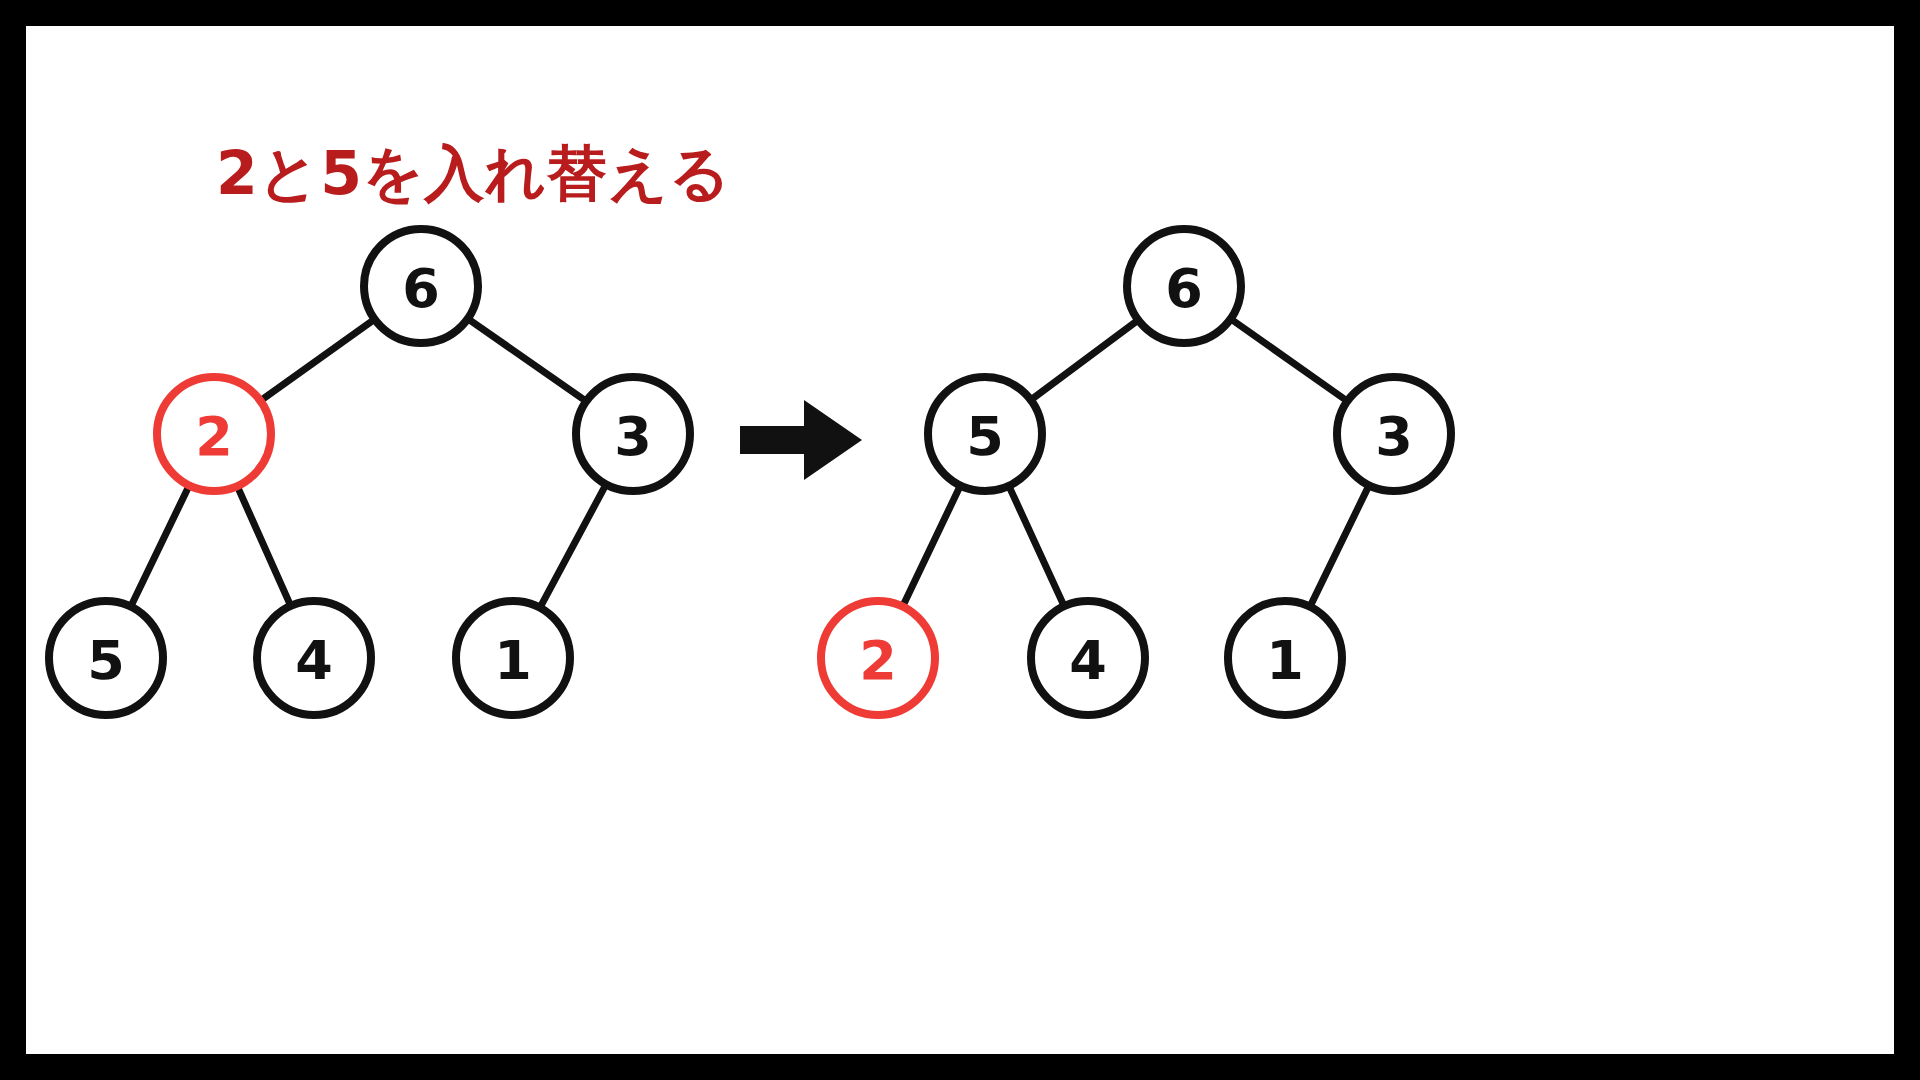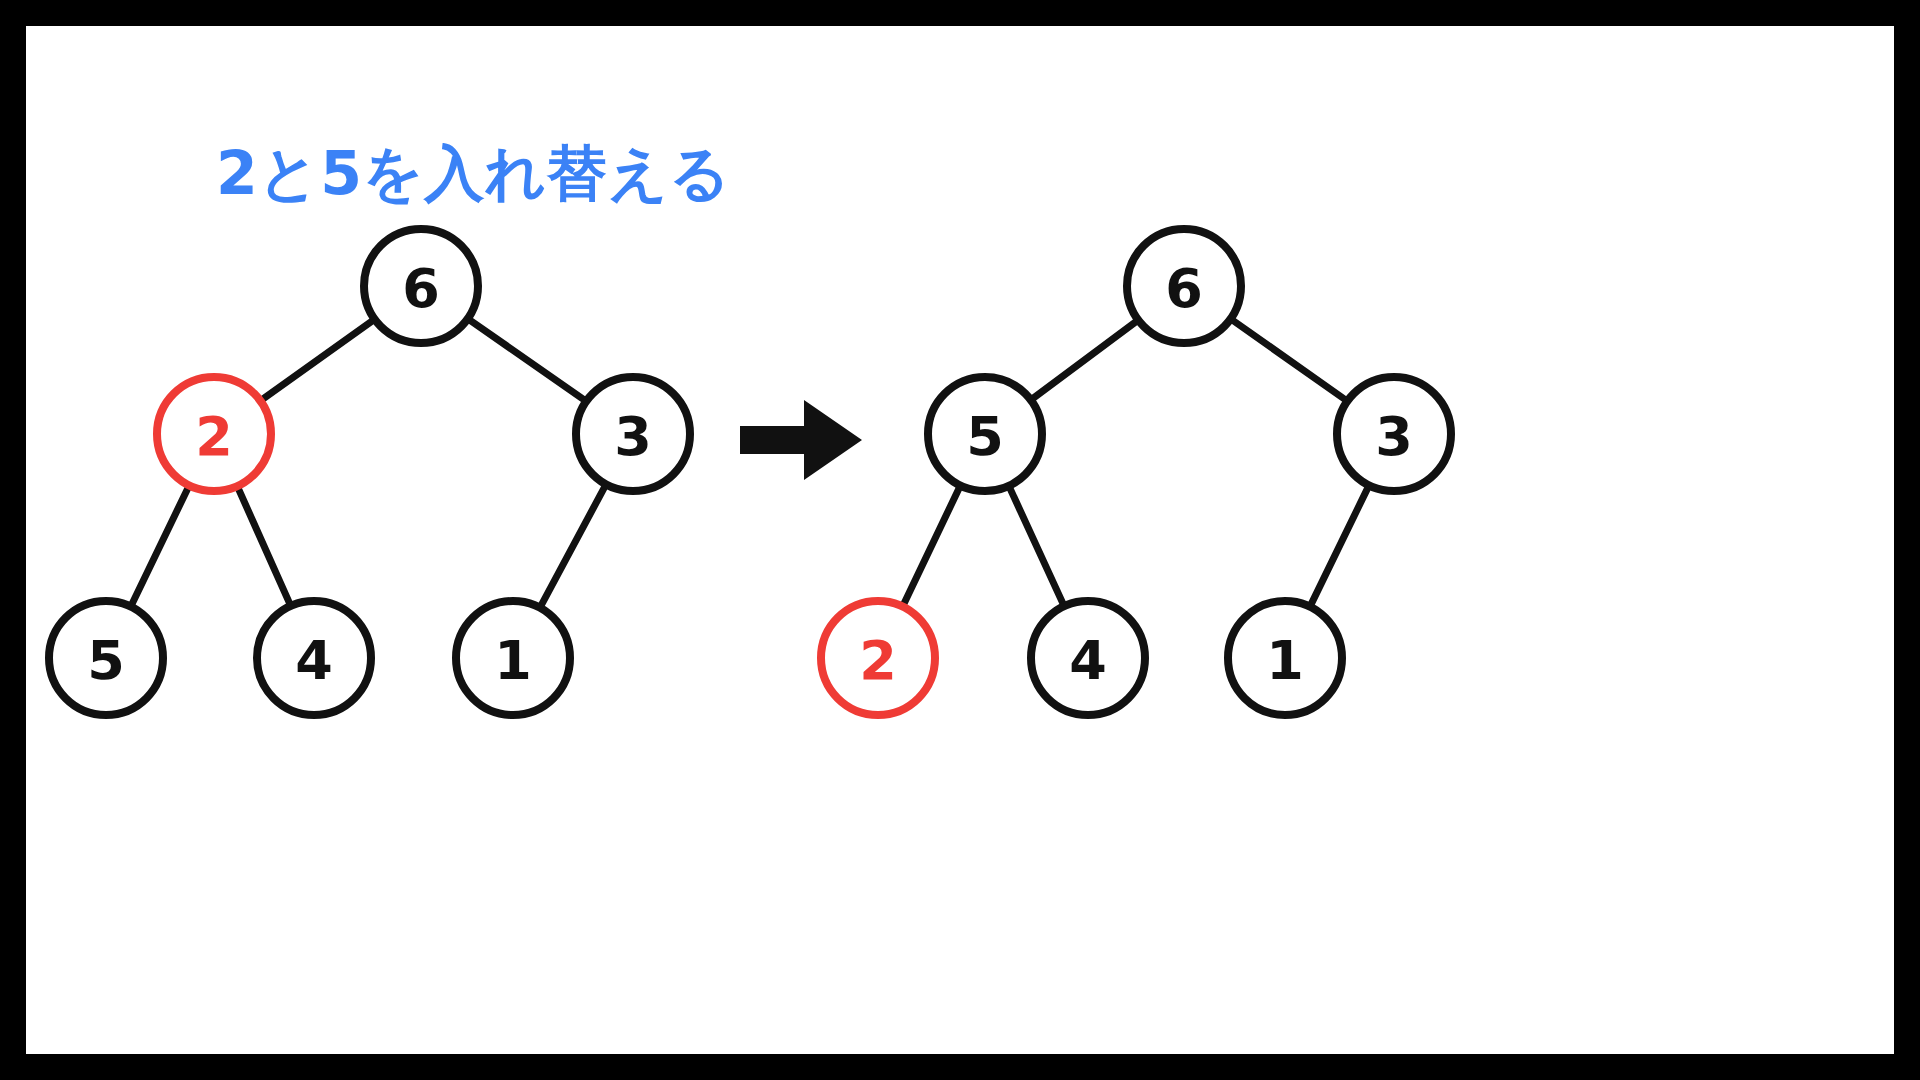--- a/index.html
+++ b/index.html
@@ -30,21 +30,21 @@
     height: 1028px;
     background: #ffffff;
     overflow: hidden;
   }
   #title {
     position: absolute;
     left: 190px;
     top: 108px;
     font-size: 60px;
     font-weight: 700;
-    color: #3b82f6;
+    color: #b91c1c;
     letter-spacing: 0.5px;
     white-space: nowrap;
     font-family: "DejaVu Sans", "Liberation Sans", sans-serif;
   }
   svg.tree-layer {
     position: absolute;
     left: 0;
     top: 0;
     width: 1868px;
     height: 1028px;

